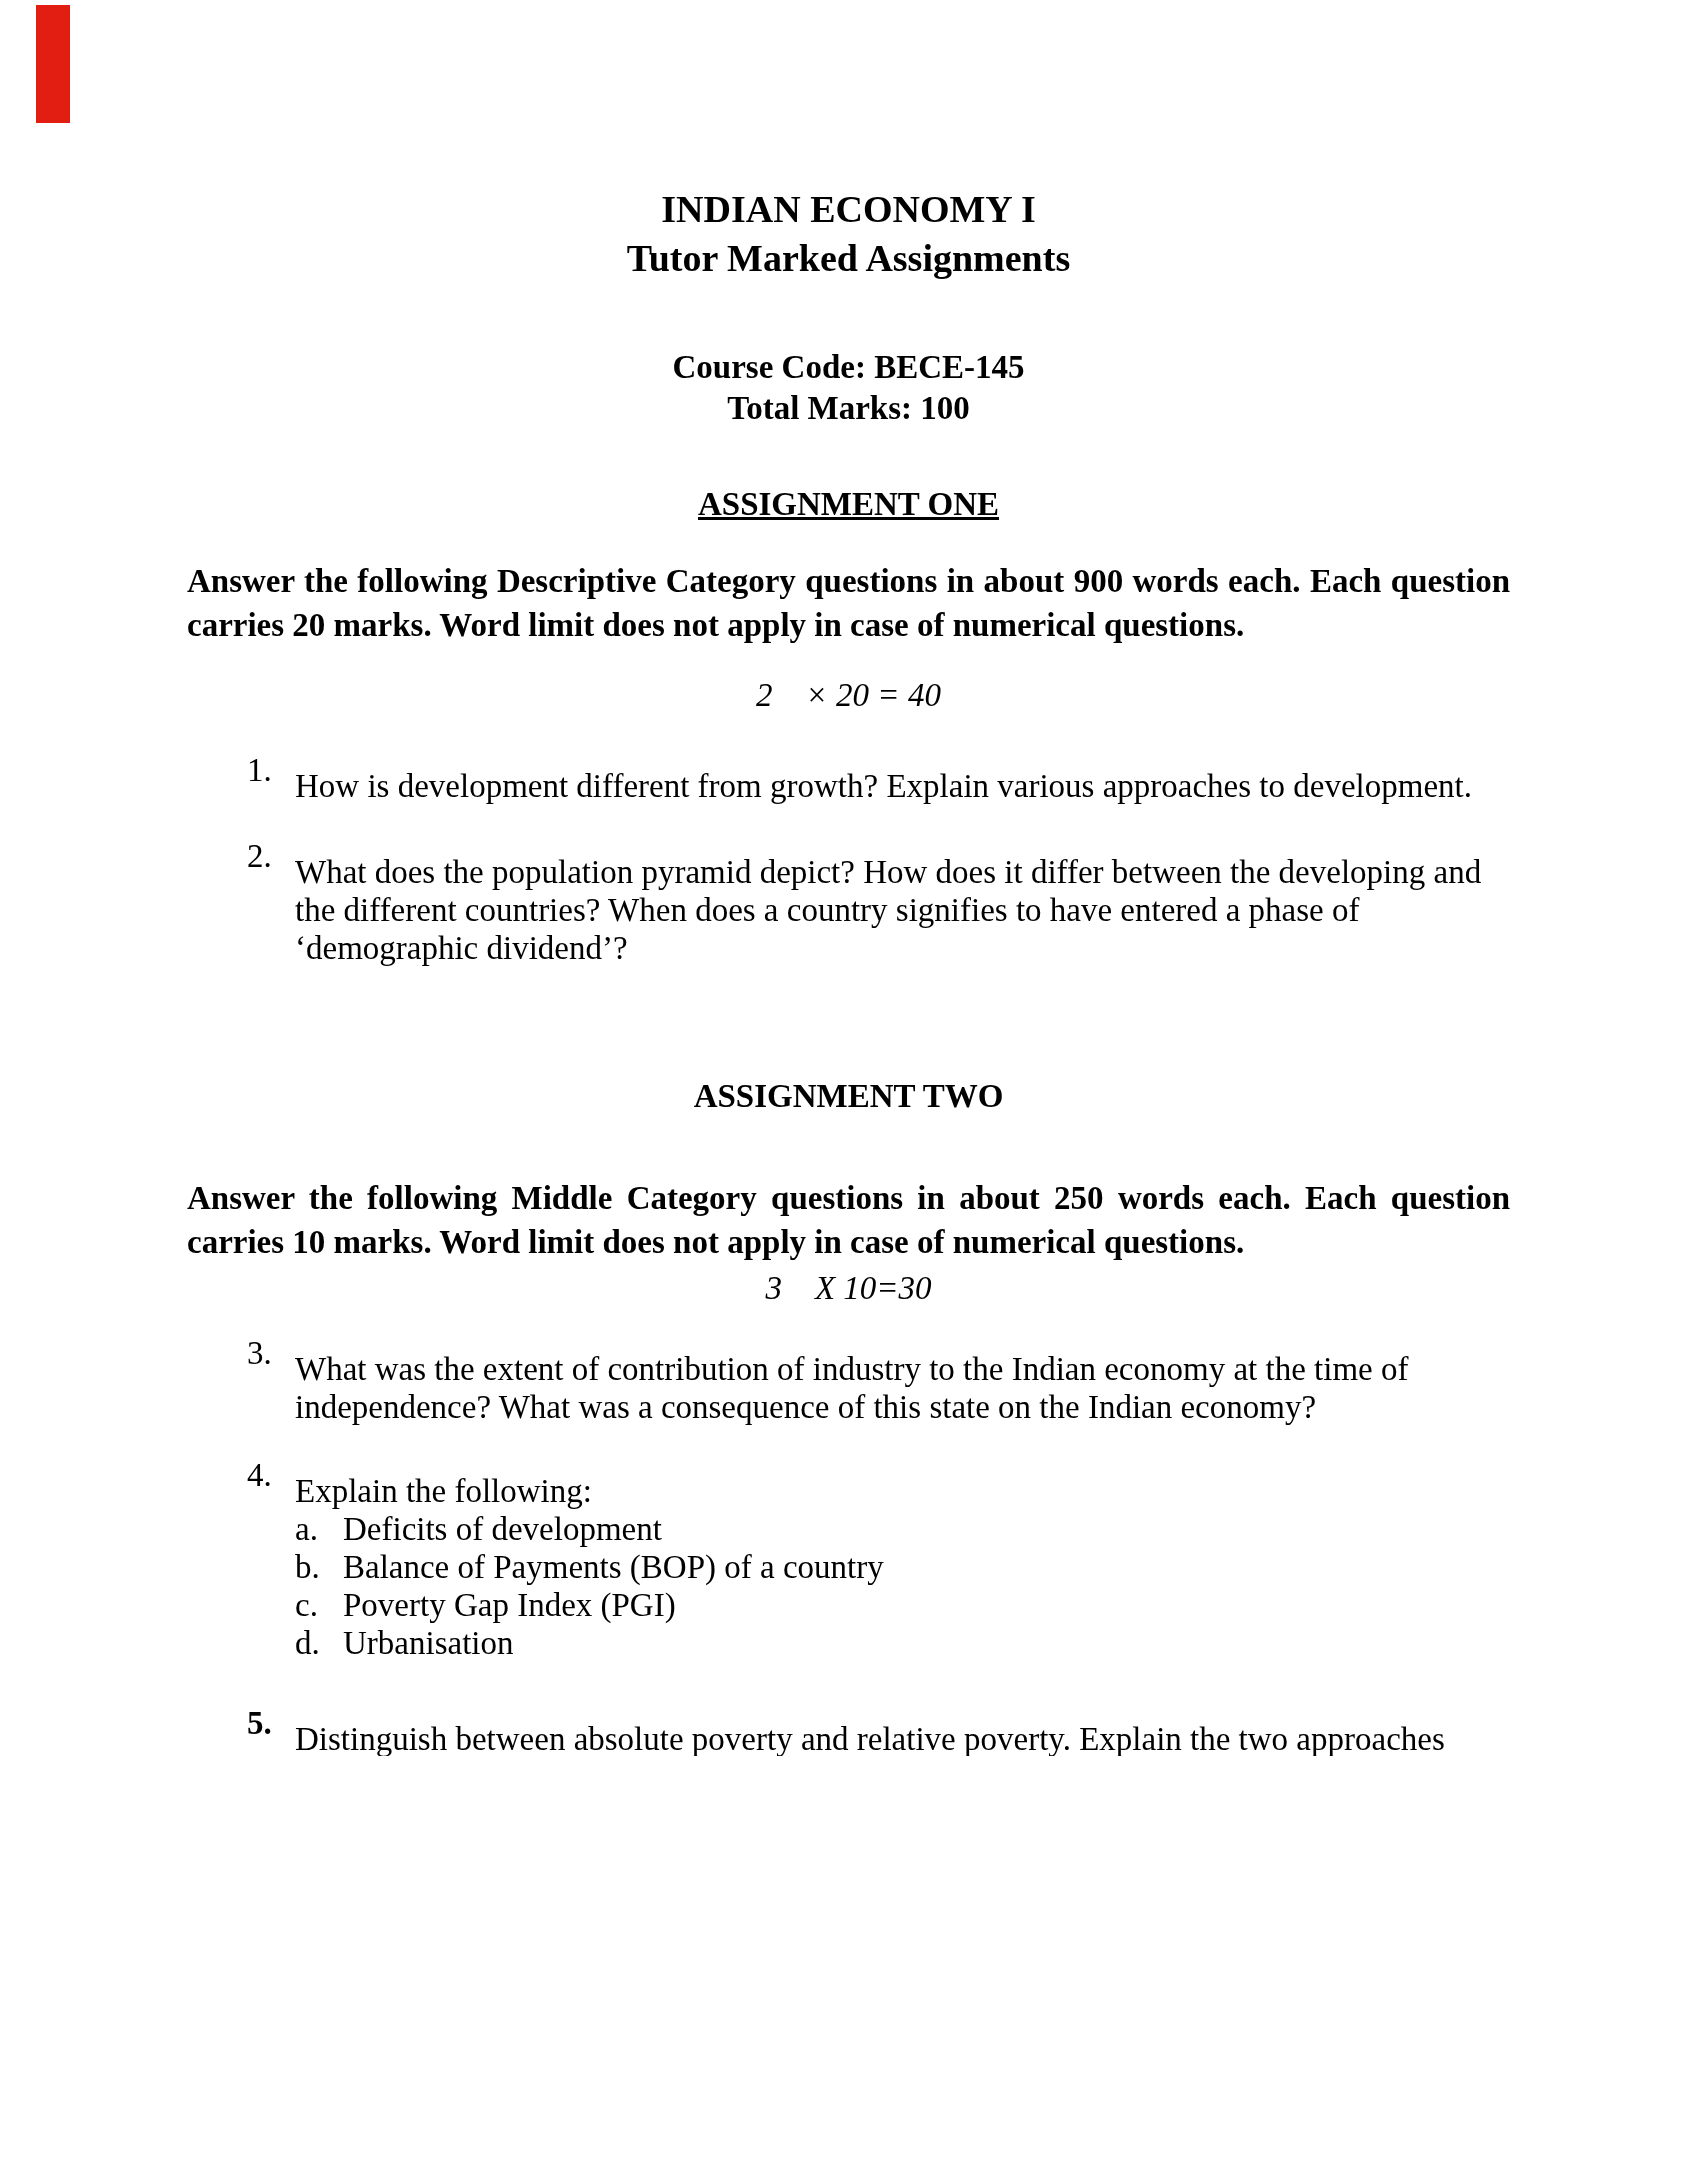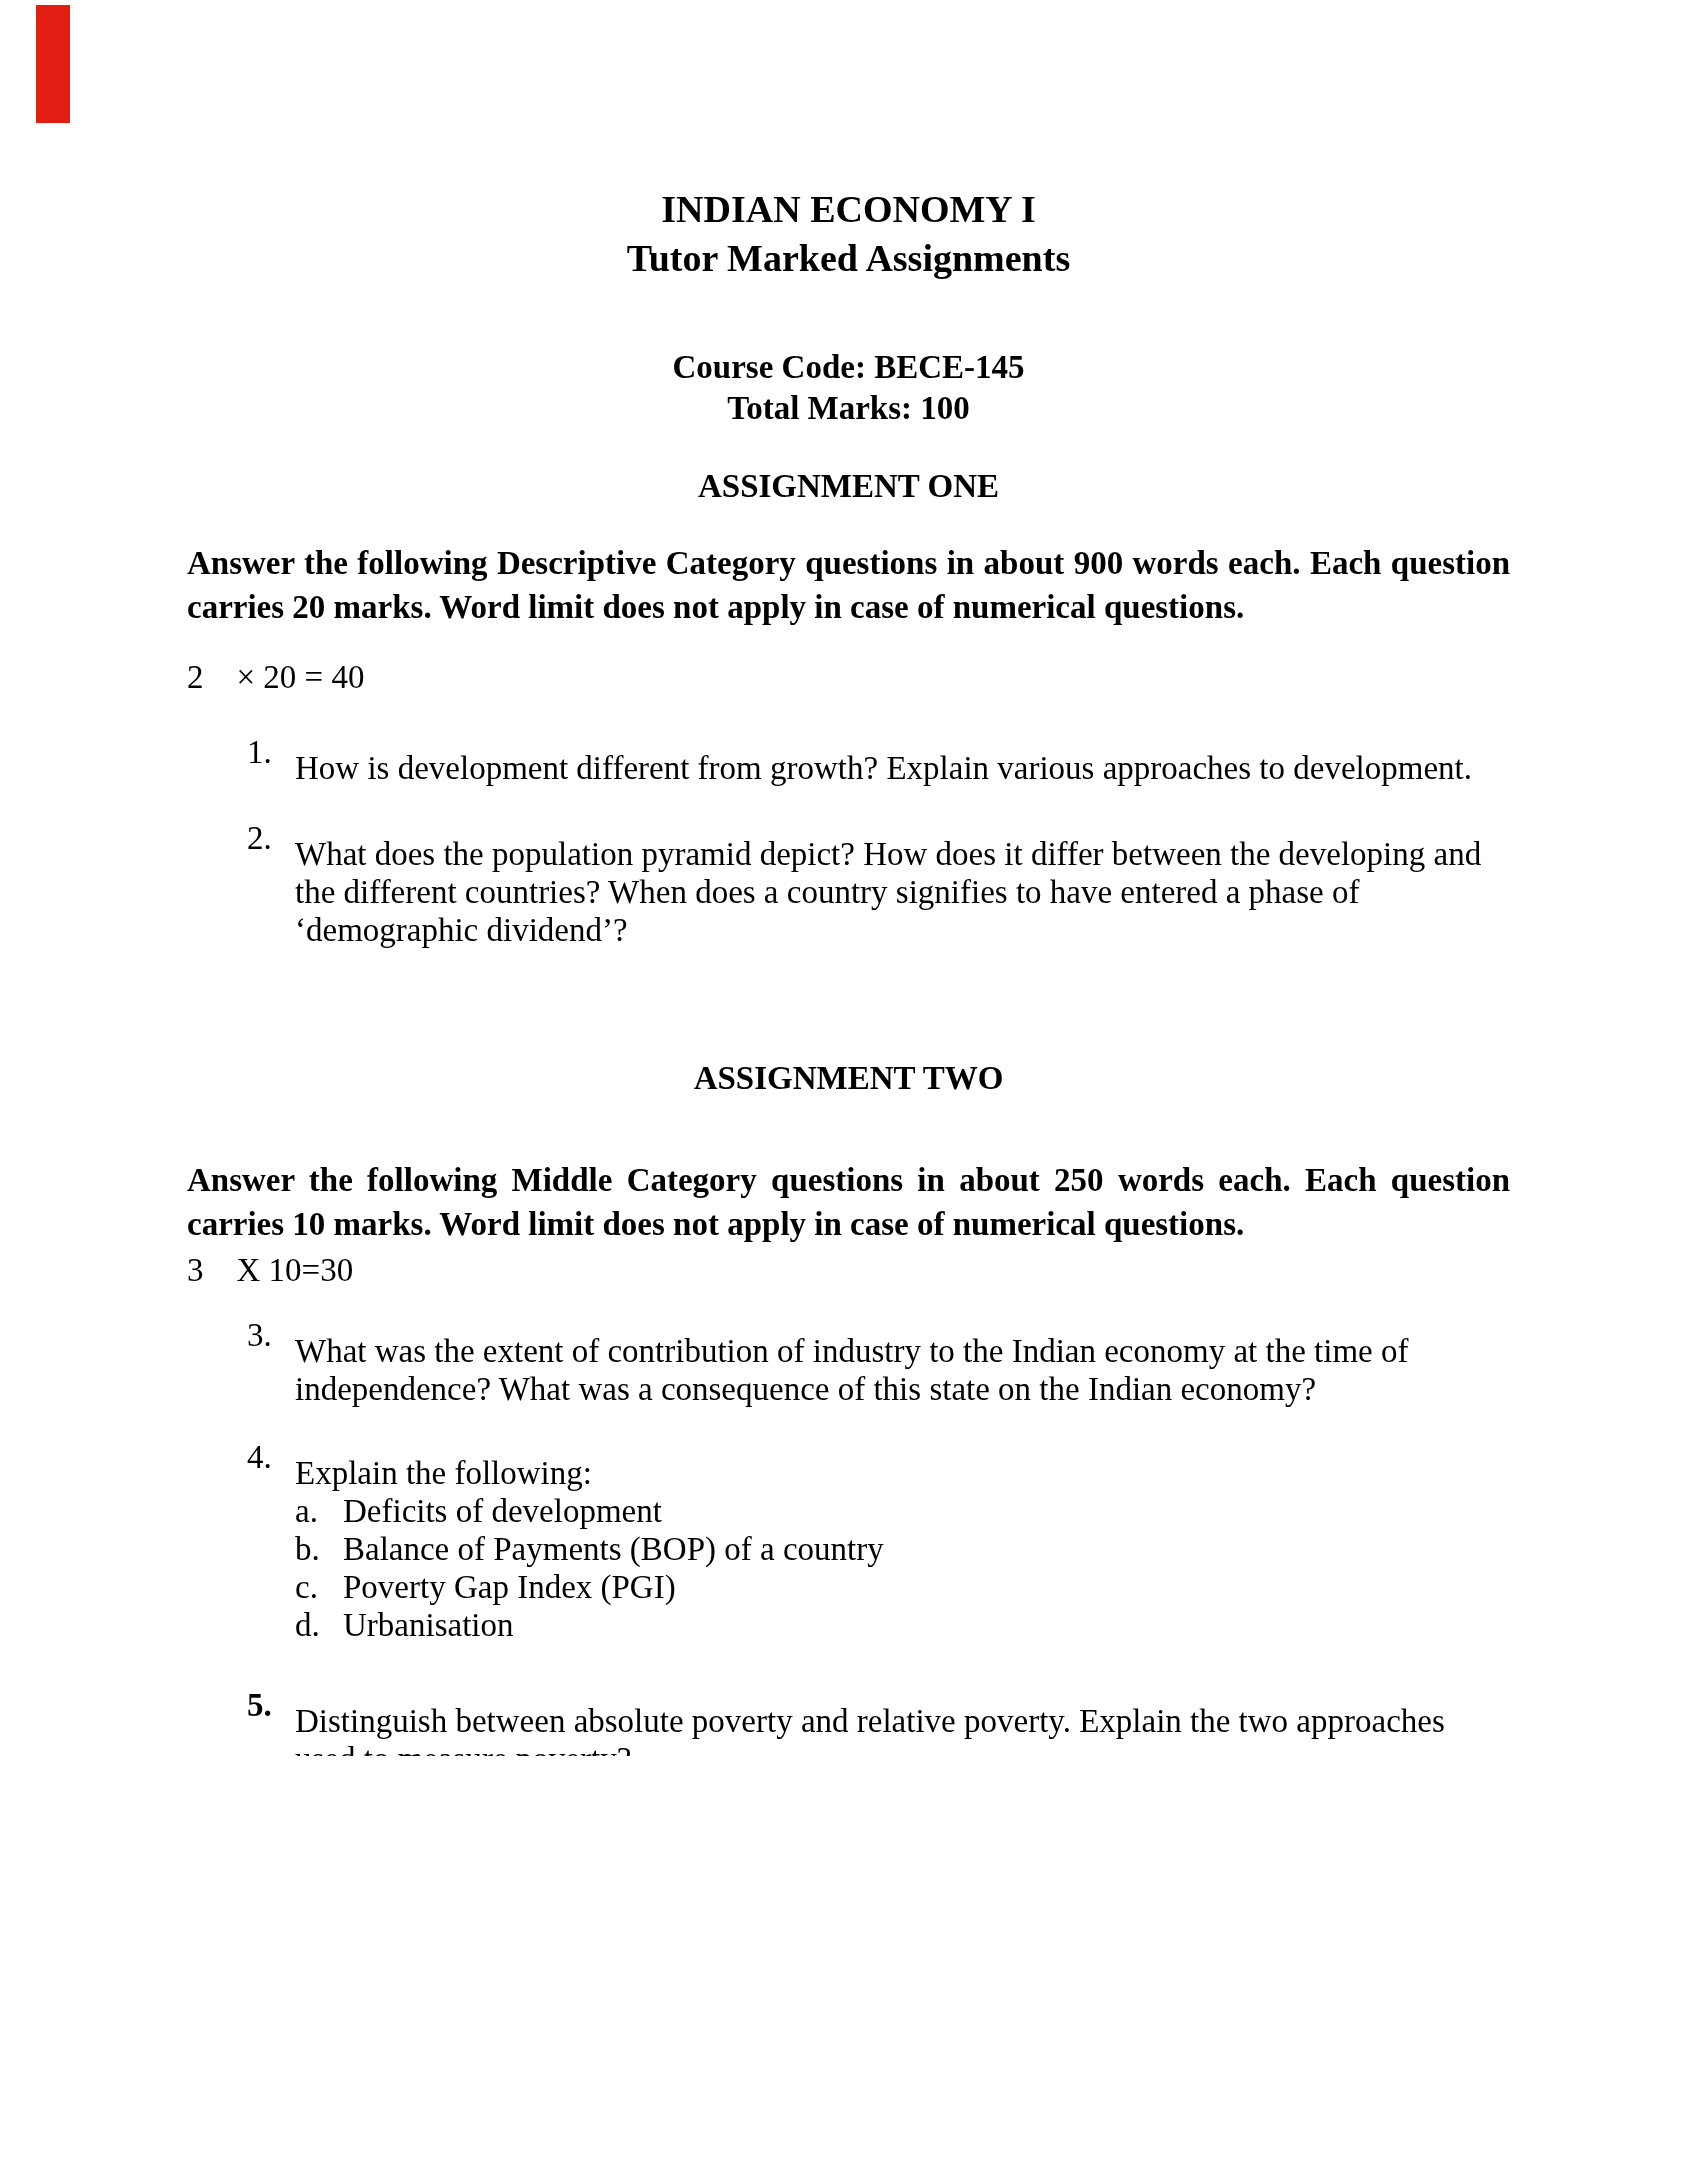--- a/index.html
+++ b/index.html
@@ -33,35 +33,36 @@
     font-weight: bold;
     font-size: 33px;
     line-height: 41px;
   }
   .section-heading {
     text-align: center;
     font-weight: bold;
     font-size: 33px;
     line-height: 38px;
   }
-  .heading-one { margin-top: 38px; }
+  .heading-one { margin-top: 56px; text-decoration: underline; }
   .heading-two { margin-top: 110px; text-align: center; }
   .instructions {
     margin: 36px 0 0 0;
     font-weight: bold;
     font-size: 33px;
     line-height: 44px;
     text-align: justify;
   }
   .instructions-two { margin-top: 61px; }
   .marks-formula {
-    text-align: left;
+    text-align: center;
     font-size: 33px;
     line-height: 38px;
     white-space: pre;
+    font-style: italic;
   }
   .formula-one { margin-top: 29px; }
   .formula-two { margin-top: 5.3px; }
   .question {
     display: flex;
     font-size: 33px;
     line-height: 38px;
   }
   .q1 { margin-top: 37px; }
   .q2 { margin-top: 32px; }

